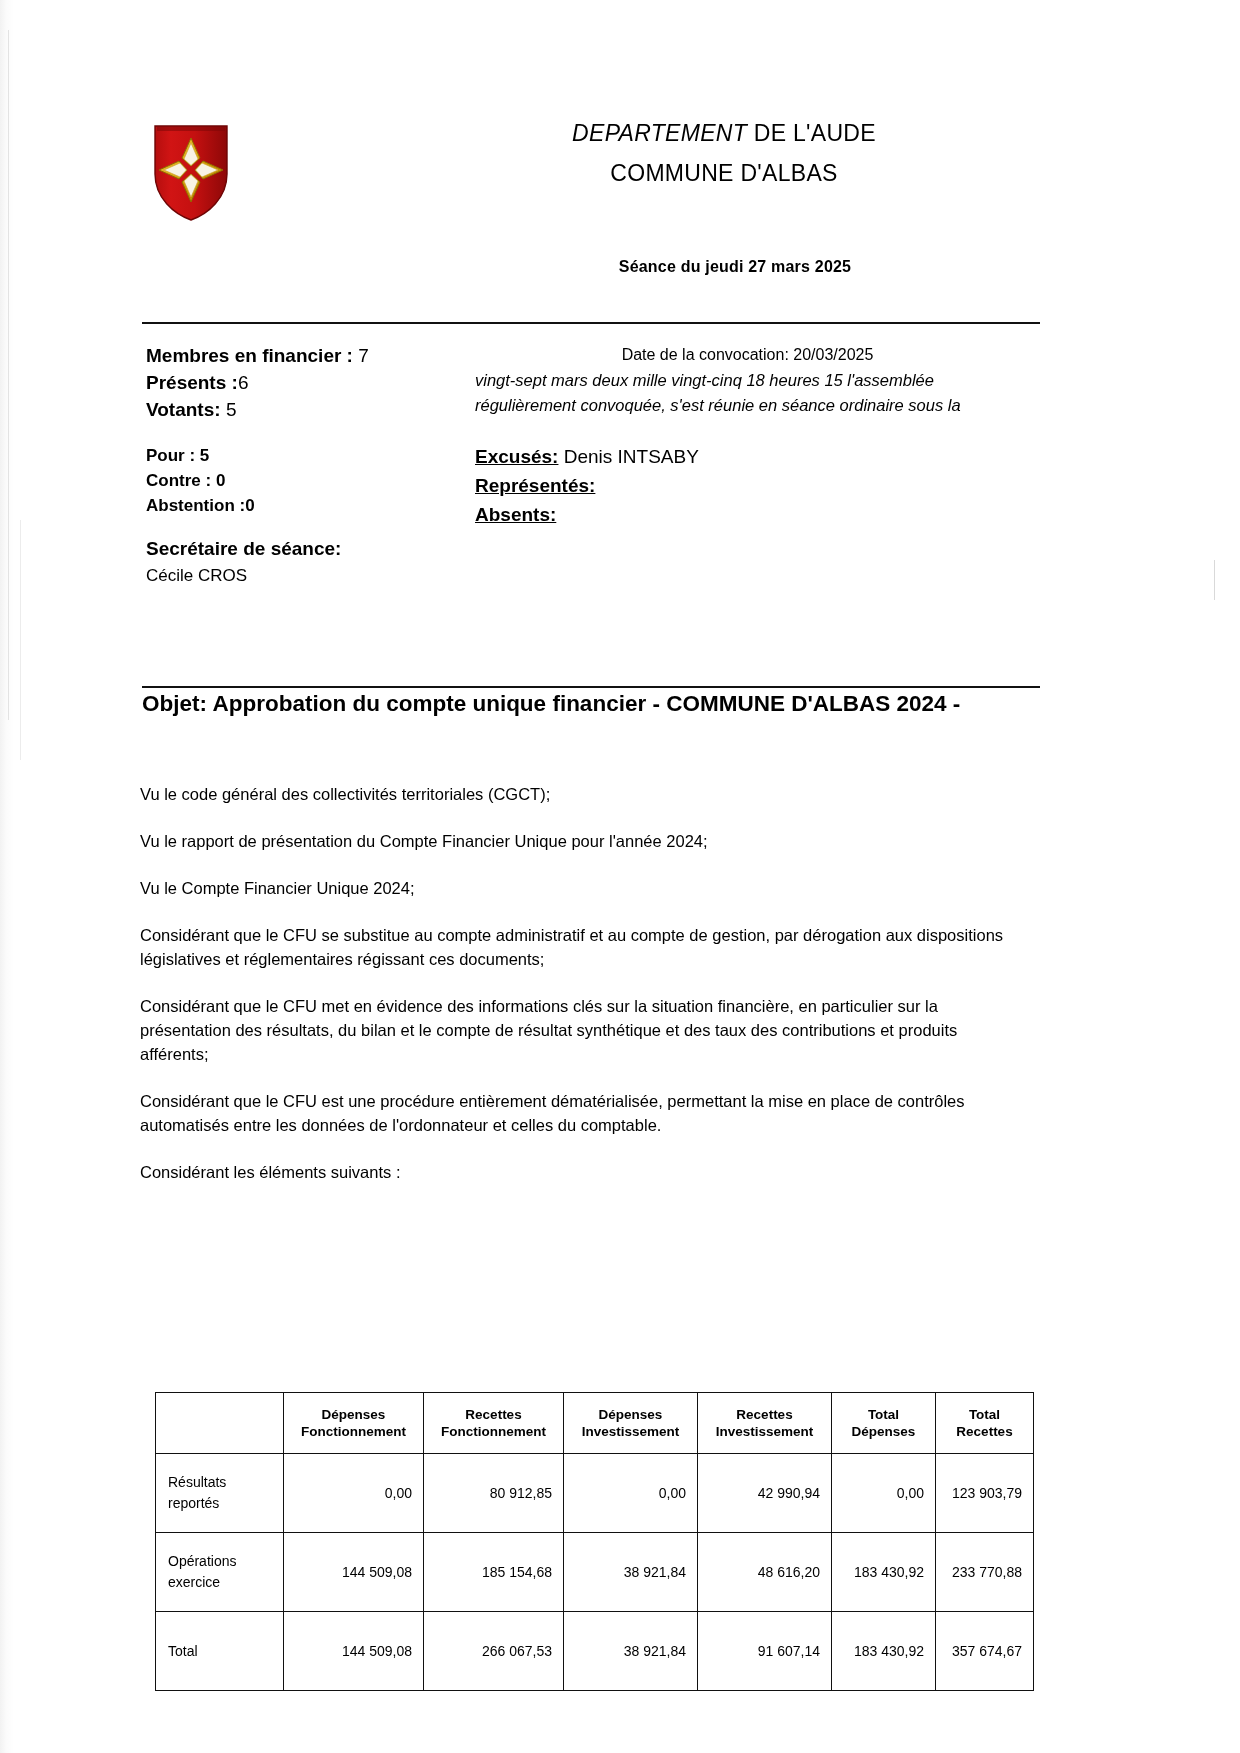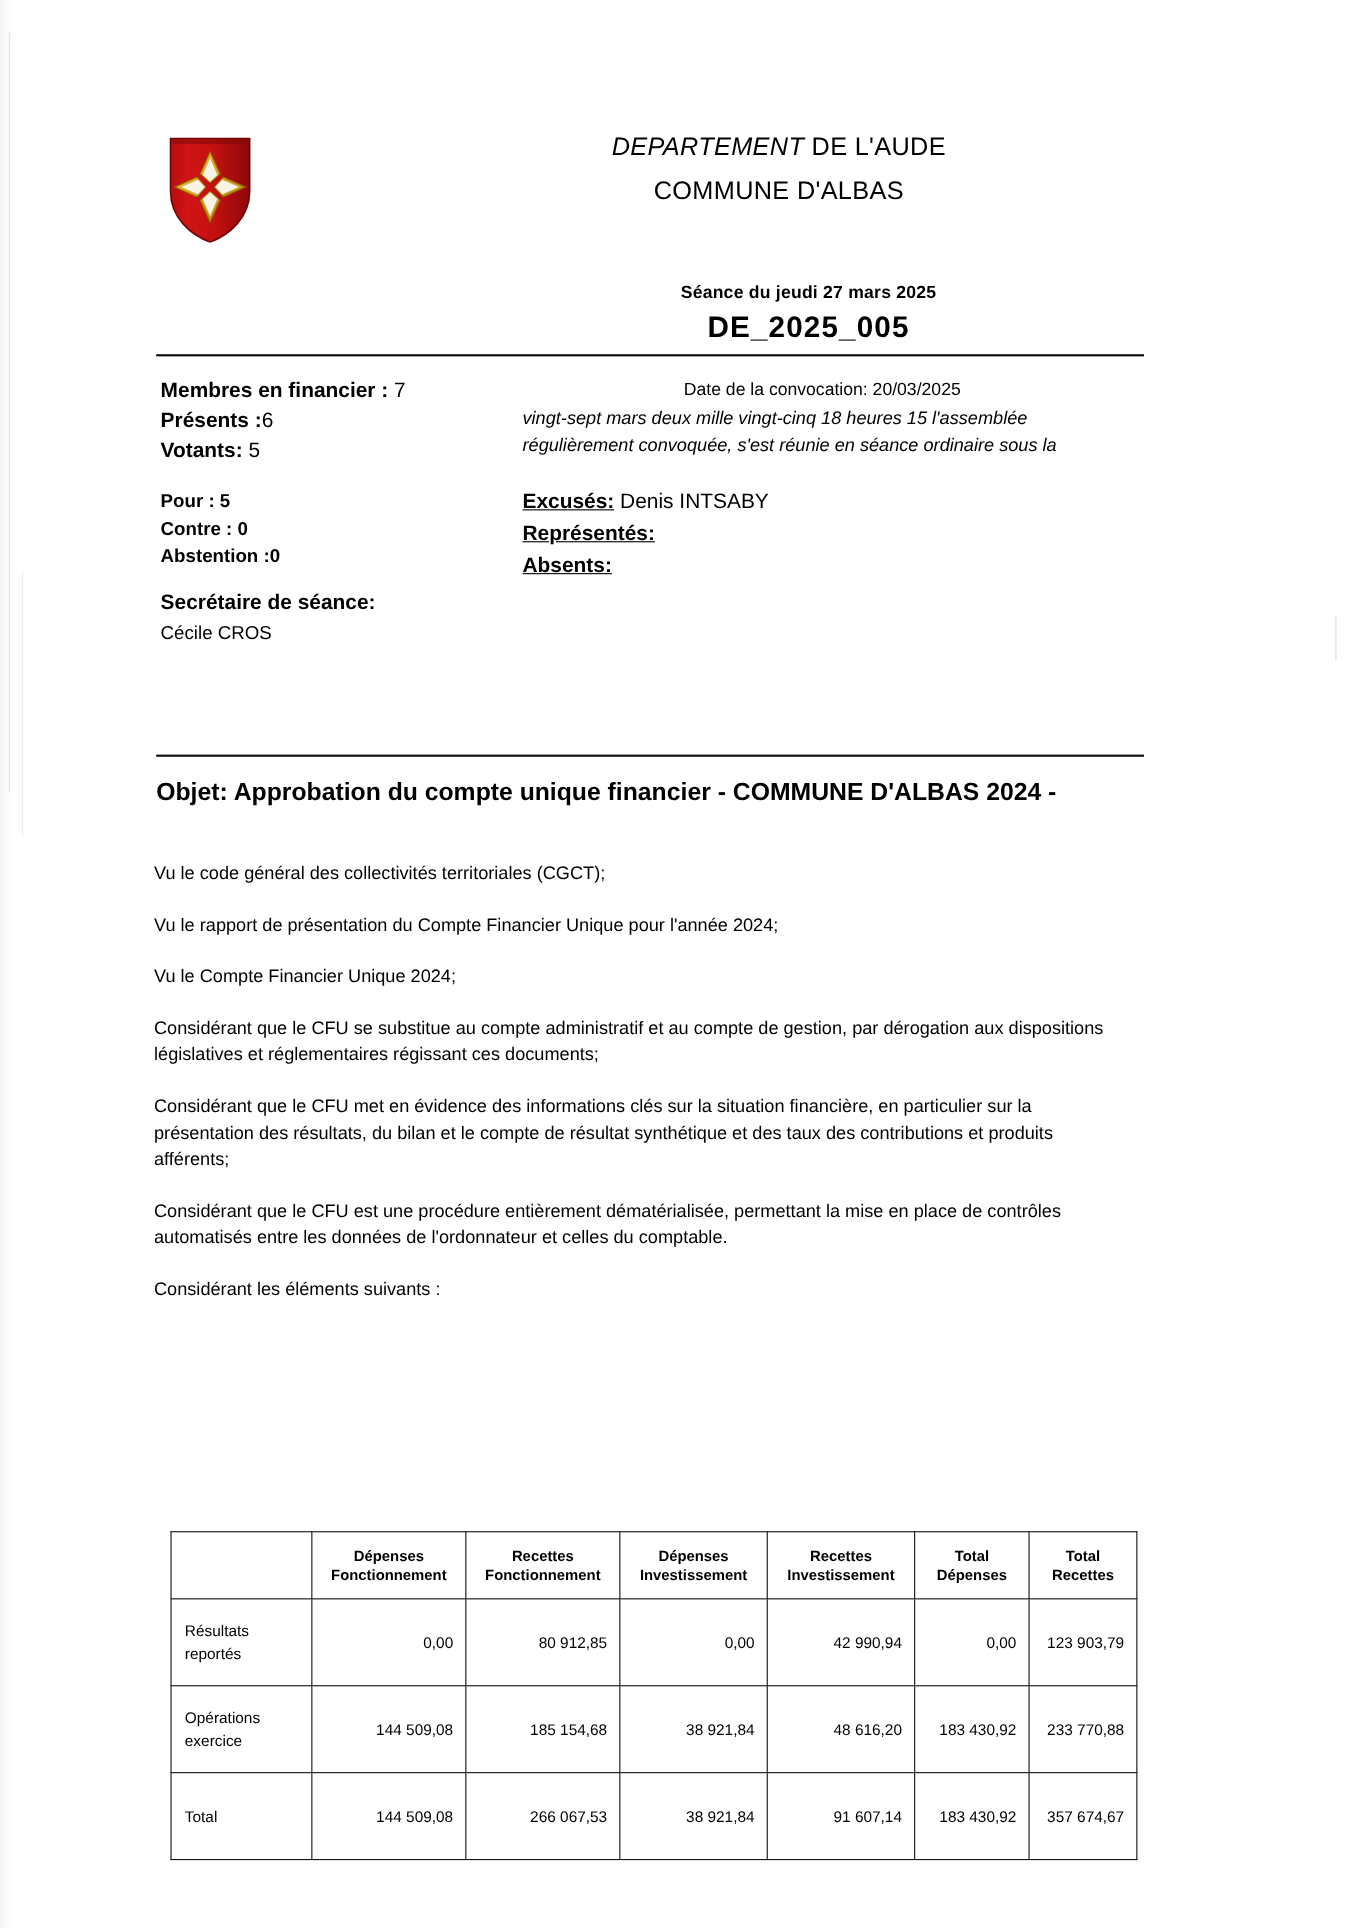--- a/index.html
+++ b/index.html
@@ -65,21 +65,21 @@
     position: absolute;
     left: 150px;
     top: 14px;
     width: 82px;
     height: 100px;
   }
   .crest svg { display: block; }
 
   .org-block {
     position: absolute;
-    left: 428px;
+    left: 444px;
     top: 12px;
     width: 560px;
     text-align: center;
   }
   .org-line1 {
     font-size: 23px;
     letter-spacing: 0.3px;
     white-space: nowrap;
   }
   .org-line1 .it {
@@ -198,21 +198,21 @@
     position: absolute;
     left: 142px;
     top: 686px;
     width: 898px;
     height: 2px;
     background: #111;
   }
   .objet {
     position: absolute;
     left: 142px;
-    top: 704px;
+    top: 688px;
     width: 900px;
     font-size: 22.5px;
     font-weight: bold;
     line-height: 31px;
   }
 
   
   .body-text {
     position: absolute;
     left: 140px;
@@ -314,21 +314,20 @@
     </div>
 
     <div class="org-block">
       <div class="org-line1"><span class="it">DEPARTEMENT</span><span> DE L'AUDE</span></div>
       <div class="org-line2">COMMUNE D'ALBAS</div>
     </div>
   </div>
 
   <div class="seance">
     <div class="seance-date">Séance du jeudi 27 mars 2025</div>
-    <div class="seance-ref">DE_2025_005</div>
   </div>
 
   <div class="rule-top"></div>
 
   <div class="left-col">
     <div class="lc-line"><span>Membres en financier : </span><span class="val">7</span></div>
     <div class="lc-line"><span>Présents :</span><span class="val">6</span></div>
     <div class="lc-line"><span>Votants: </span><span class="val">5</span></div>
 
     <div class="lc-gap"></div>

